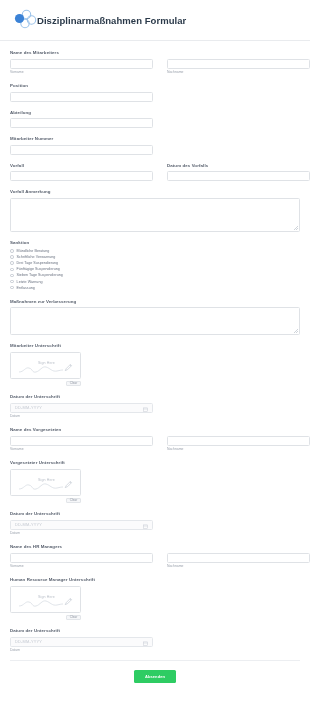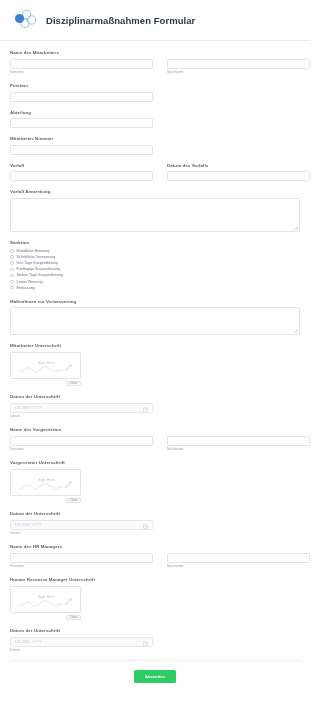--- a/index.html
+++ b/index.html
@@ -16,21 +16,20 @@
   .header {
     height: 41px;
     display: flex;
     align-items: center;
     padding-left: 11px;
     border-bottom: 1px solid #e9ebee;
   }
   .logo { width: 26px; height: 22px; position: relative; flex: 0 0 auto; }
   .logo svg { display: block; }
   .title {
-    margin-left: 9px;
     font-size: 9.5px;
     font-weight: bold;
     color: #2b3a4a;
     letter-spacing: 0.05px;
     white-space: nowrap;
   }
 
   
   .form { padding: 9px 10px 0 10px; }
 

